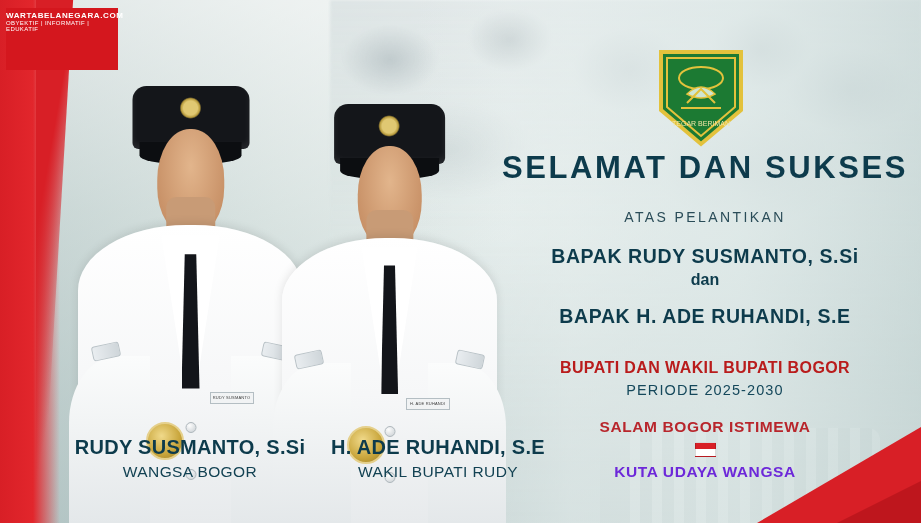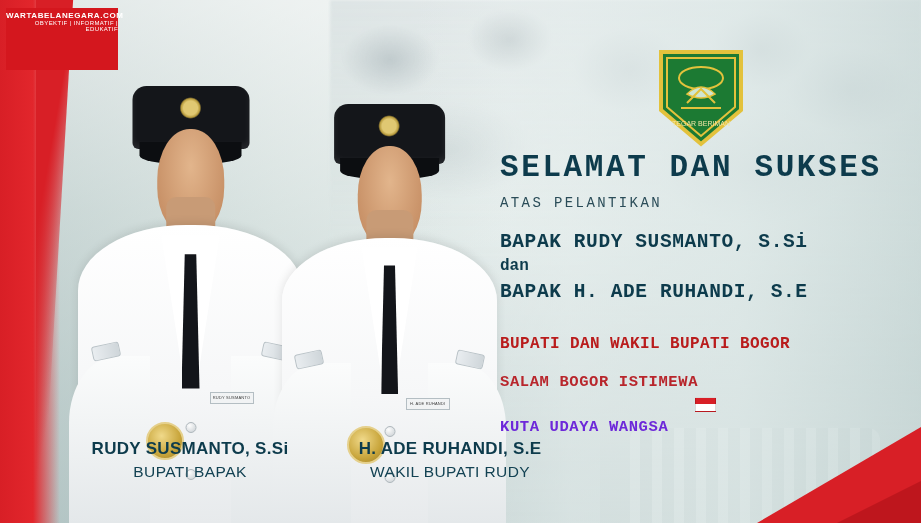--- a/index.html
+++ b/index.html
@@ -102,21 +102,21 @@
     opacity: .8;
   }
 
   
   .logo-box {
     position: absolute;
     left: 6px; top: 8px;
     width: 112px; height: 62px;
     background: #d4171e;
     color: #fff;
-    text-align: right;
+    text-align: left;
     z-index: 40;
   }
   .logo-top {
     font-size: 8px;
     letter-spacing: .6px;
     padding-top: 3px;
     font-weight: bold;
   }
   .logo-main {
     font-size: 30px;
@@ -277,37 +277,36 @@
     background: radial-gradient(circle at 35% 30%, #fdfdfd, #c8ced2);
     border: 1px solid #aeb7bc;
   }
 
   
   .text-col {
     position: absolute;
     left: 500px;
     top: 150px;
     width: 410px;
-    text-align: left;
+    text-align: center;
     z-index: 35;
     color: #0e3a4a;
-    font-family: Liberation Mono, monospace;
   }
   .t-selamat {
     font-size: 31px;
     font-weight: bold;
     letter-spacing: 2.6px;
     color: #0d3b4c;
     line-height: 36px;
   }
   .t-atas {
     font-size: 14px;
     letter-spacing: 2.4px;
     color: #2a4c58;
-    margin-top: 9px;
+    margin-top: 23px;
   }
   .t-name {
     font-size: 19.5px;
     font-weight: bold;
     letter-spacing: .6px;
     color: #0d3b4c;
     margin-top: 18px;
     line-height: 26px;
   }
   .t-dan {
@@ -357,23 +356,23 @@
 
   
   .caption {
     position: absolute;
     bottom: 42px;
     text-align: center;
     z-index: 36;
     color: #0d3b4c;
   }
   .cap-left { left: 40px; width: 300px; }
-  .cap-right { left: 300px; width: 300px; }
+  .cap-right { left: 288px; width: 300px; }
   .cap-name {
-    font-size: 17px;
+    font-size: 20px;
     font-weight: bold;
     letter-spacing: .3px;
   }
   .cap-role {
     font-size: 15.5px;
     letter-spacing: .4px;
     margin-top: 4px;
     color: #134253;
   }
 </style>
@@ -444,31 +443,32 @@
     </div>
     <div class="fig-shirt"></div>
     <div class="fig-tie"></div>
   </div>
 
   <div class="text-col">
     <div class="t-selamat">SELAMAT DAN SUKSES</div>
     <div class="t-atas">ATAS PELANTIKAN</div>
     <div class="t-name">BAPAK RUDY SUSMANTO, S.Si</div>
     <div class="t-dan">dan</div>
-    <div class="t-name" style="margin-top:2px;">BAPAK H. ADE RUHANDI, S.E</div>
+    <div class="t-name" style="margin-top:12px;">BAPAK H. ADE RUHANDI, S.E</div>
     <div class="t-jabatan">BUPATI DAN WAKIL BUPATI BOGOR</div>
+    <div class="t-periode">PERIODE 2025-2030</div>
     <div class="t-salam">SALAM BOGOR ISTIMEWA</div>
     <div class="flag-row">
       <div class="mini-flag"></div>
     </div>
     <div class="t-kuta">KUTA UDAYA WANGSA</div>
   </div>
 
   <div class="caption cap-left">
     <div class="cap-name">RUDY SUSMANTO, S.Si</div>
-    <div class="cap-role">BUPATI BAPAK</div>
+    <div class="cap-role">WANGSA BOGOR</div>
   </div>
   <div class="caption cap-right">
     <div class="cap-name">H. ADE RUHANDI, S.E</div>
     <div class="cap-role">WAKIL BUPATI RUDY</div>
   </div>
 
 </div>
 
 </body></html>

